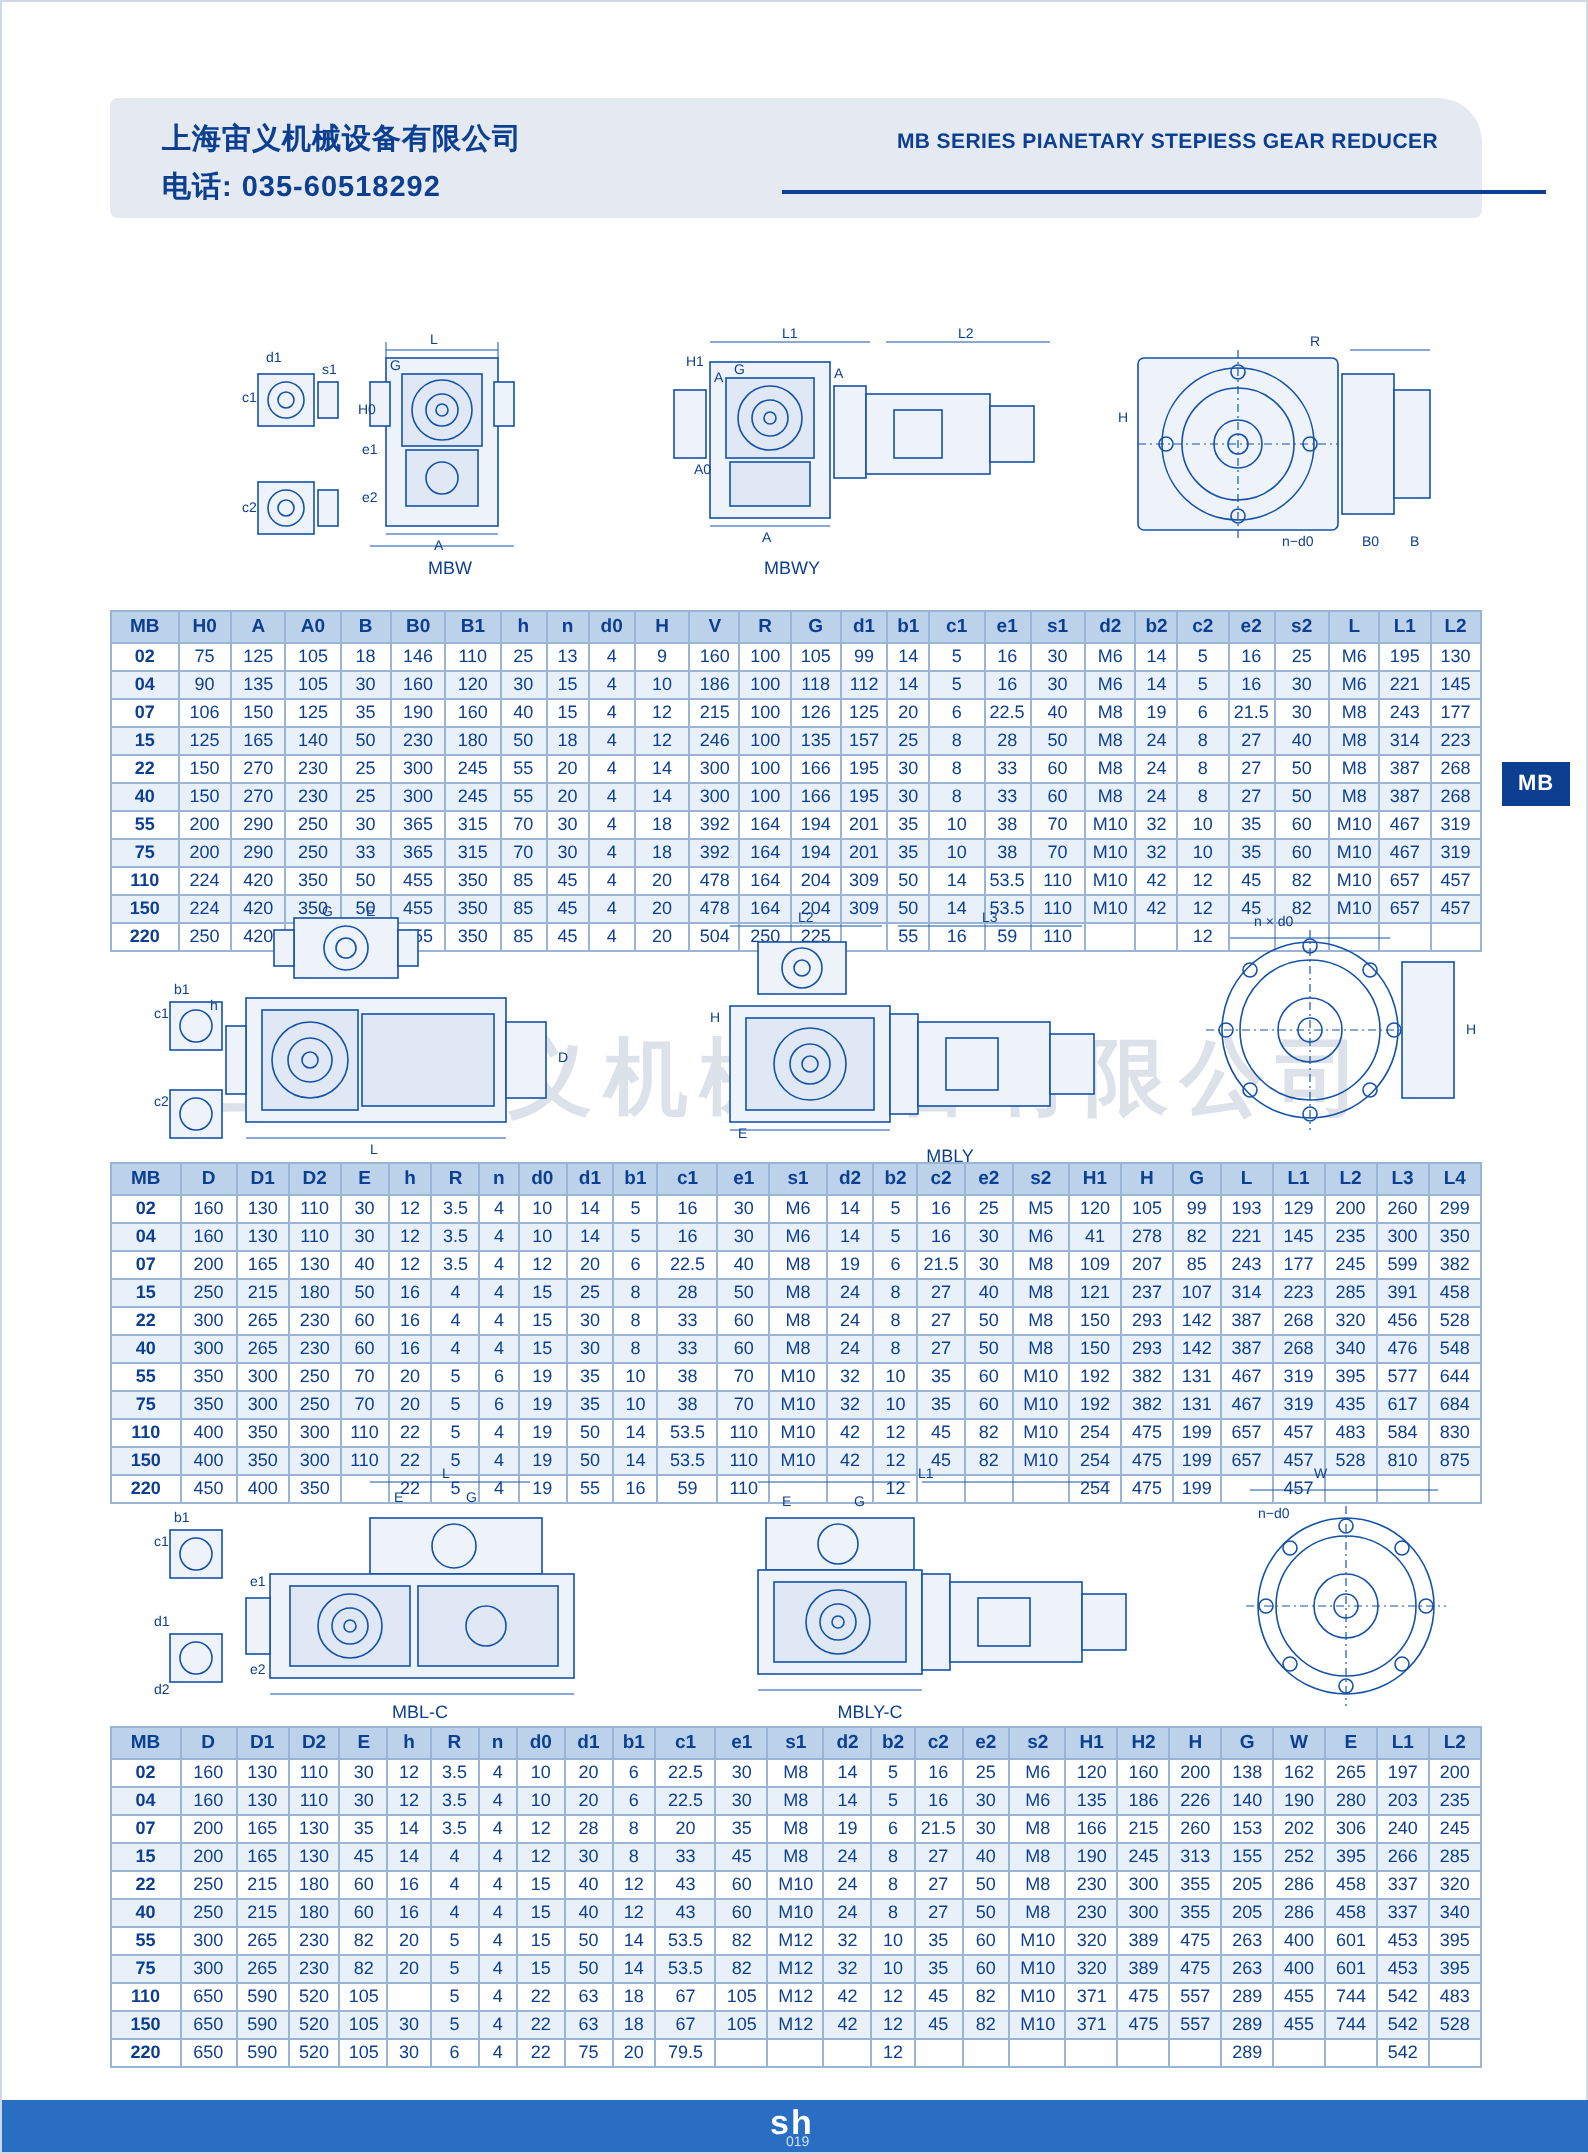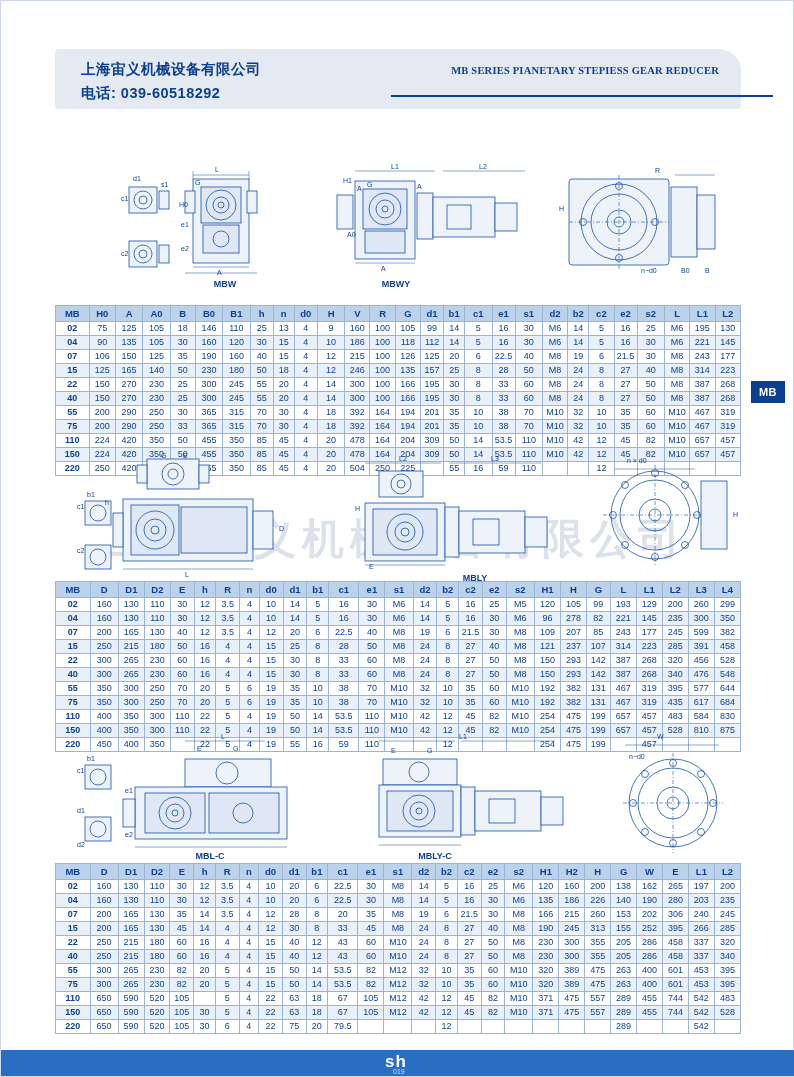--- a/index.html
+++ b/index.html
@@ -27,21 +27,21 @@
   .header-left{
     position:absolute;left:26px;top:11px;
     color:#0d3f91;
   }
   .h-company{font-size:14.5px;font-weight:bold;letter-spacing:.5px;}
   .h-phone{font-size:14.5px;font-weight:bold;margin-top:5px;letter-spacing:.5px;}
   .header-right{
     position:absolute;right:22px;top:12px;text-align:right;
   }
   .h-title-cn{font-size:13.5px;font-weight:bold;color:#0d3f91;letter-spacing:.3px;}
-  .h-title-en{font-size:10.5px;font-weight:bold;color:#0d3f91;margin-top:4px;letter-spacing:.2px;font-family:Liberation Serif, serif;}
+  .h-title-en{font-size:10.5px;font-weight:bold;color:#0d3f91;margin-top:4px;letter-spacing:.2px;}
   .h-rule{
     position:absolute;left:336px;top:46px;width:382px;height:2px;background:#0d3f91;
   }
 
   
   .side-tab{
     position:absolute;right:8px;top:380px;width:34px;height:22px;
     background:#0d3f91;color:#ffffff;font-size:11px;font-weight:bold;
     display:flex;align-items:center;justify-content:center;
     letter-spacing:.5px;
@@ -55,21 +55,21 @@
     color:rgba(150,165,190,0.33);
     letter-spacing:6px;
     pointer-events:none;
     white-space:nowrap;
   }
 
   
   .draw-band{position:absolute;left:54px;width:690px;}
   .draw-cell{position:absolute;}
   .dlabel{
-    position:absolute;font-size:9px;font-weight:bold;color:#0d3f91;
+    position:absolute;font-size:9px;font-weight:normal;color:#0d3f91;
     text-align:center;
   }
   svg{display:block;}
   .ln{stroke:#1552a8;stroke-width:.8;fill:none;}
   .lnf{stroke:#1552a8;stroke-width:.8;fill:#dfe8f4;}
   .lnf2{stroke:#1552a8;stroke-width:.8;fill:#eef3fa;}
   .dash{stroke:#1552a8;stroke-width:.6;fill:none;stroke-dasharray:4 2 1 2;}
   .thin{stroke:#1552a8;stroke-width:.5;fill:none;}
   .tx{font-size:7px;fill:#0d3f91;font-family:"Liberation Sans",sans-serif;}
 
@@ -116,21 +116,21 @@
   }
 </style>
 </head>
 <body>
 
 <div class="page">
 
   <div class="header">
     <div class="header-left">
       <div class="h-company">上海宙义机械设备有限公司</div>
-      <div class="h-phone">电话: 039-60518292</div>
+      <div class="h-phone">电话: 035-60518292</div>
     </div>
     <div class="header-right">
       <div class="h-title-en">MB SERIES PIANETARY STEPIESS GEAR REDUCER</div>
     </div>
     <div class="h-rule"></div>
   </div>
 
   <div class="side-tab">MB</div>
 
   <div class="watermark">上海宙义机械设备有限公司</div>
@@ -808,21 +808,21 @@
           <td>14</td>
           <td>5</td>
           <td>16</td>
           <td>30</td>
           <td>M6</td>
           <td>14</td>
           <td>5</td>
           <td>16</td>
           <td>30</td>
           <td>M6</td>
-          <td>96</td>
+          <td>41</td>
           <td>278</td>
           <td>82</td>
           <td>221</td>
           <td>145</td>
           <td>235</td>
           <td>300</td>
           <td>350</td>
         </tr>
         <tr>
           <td>07</td>

